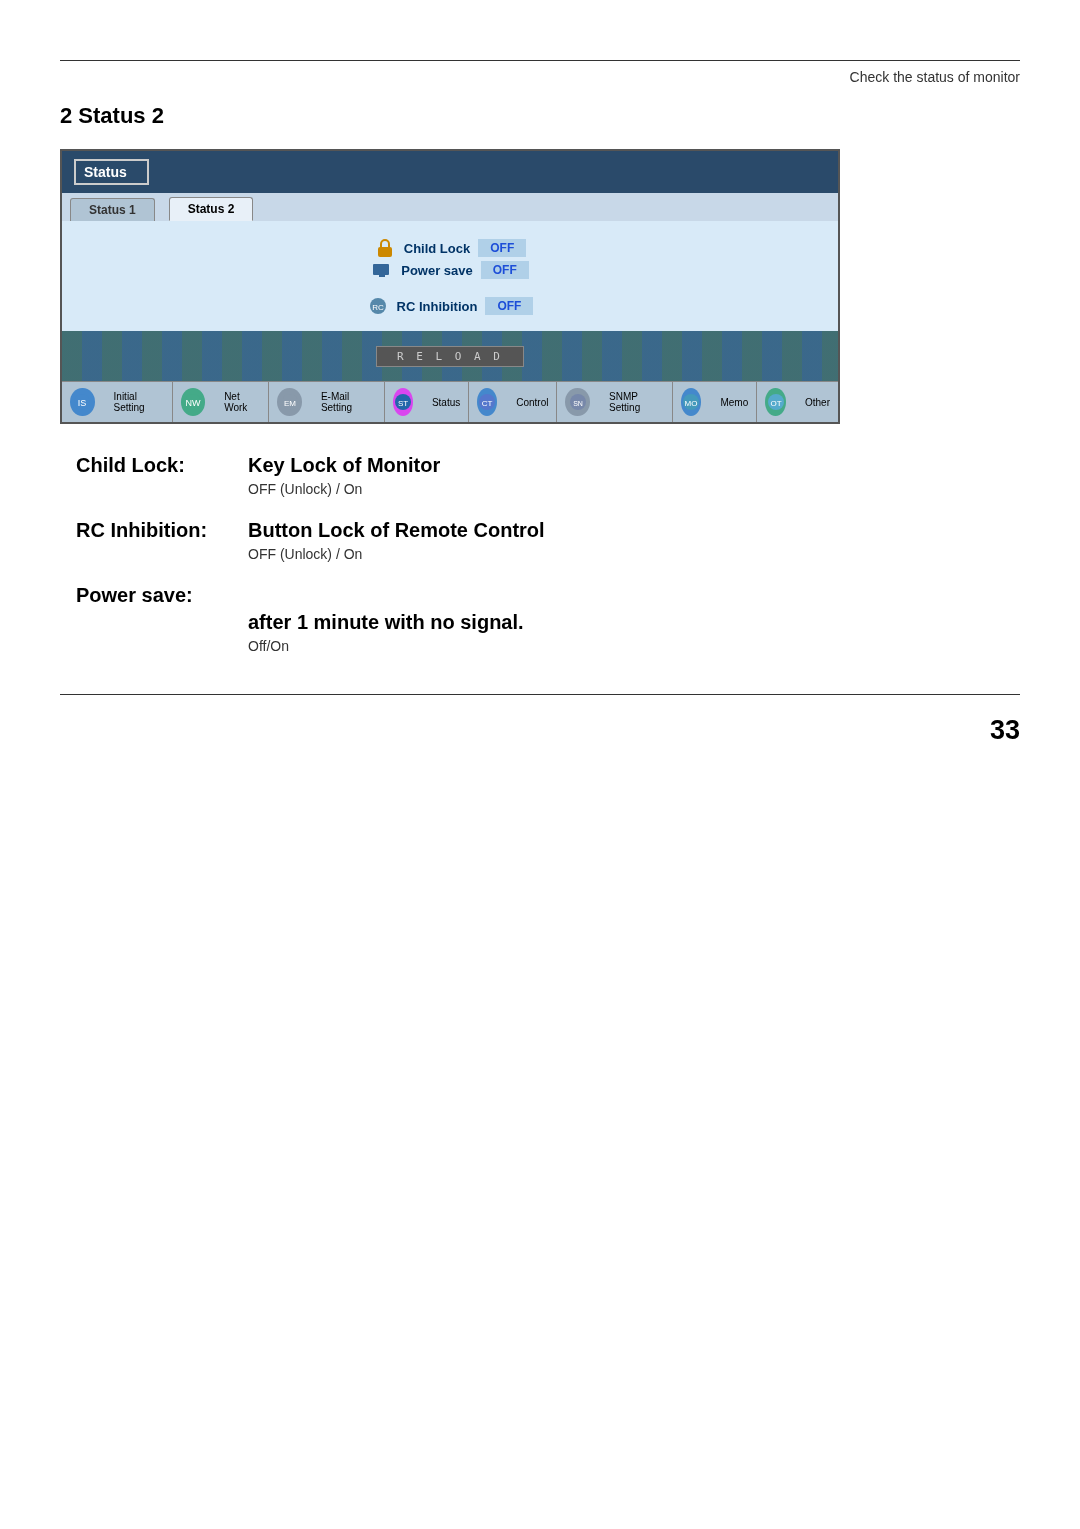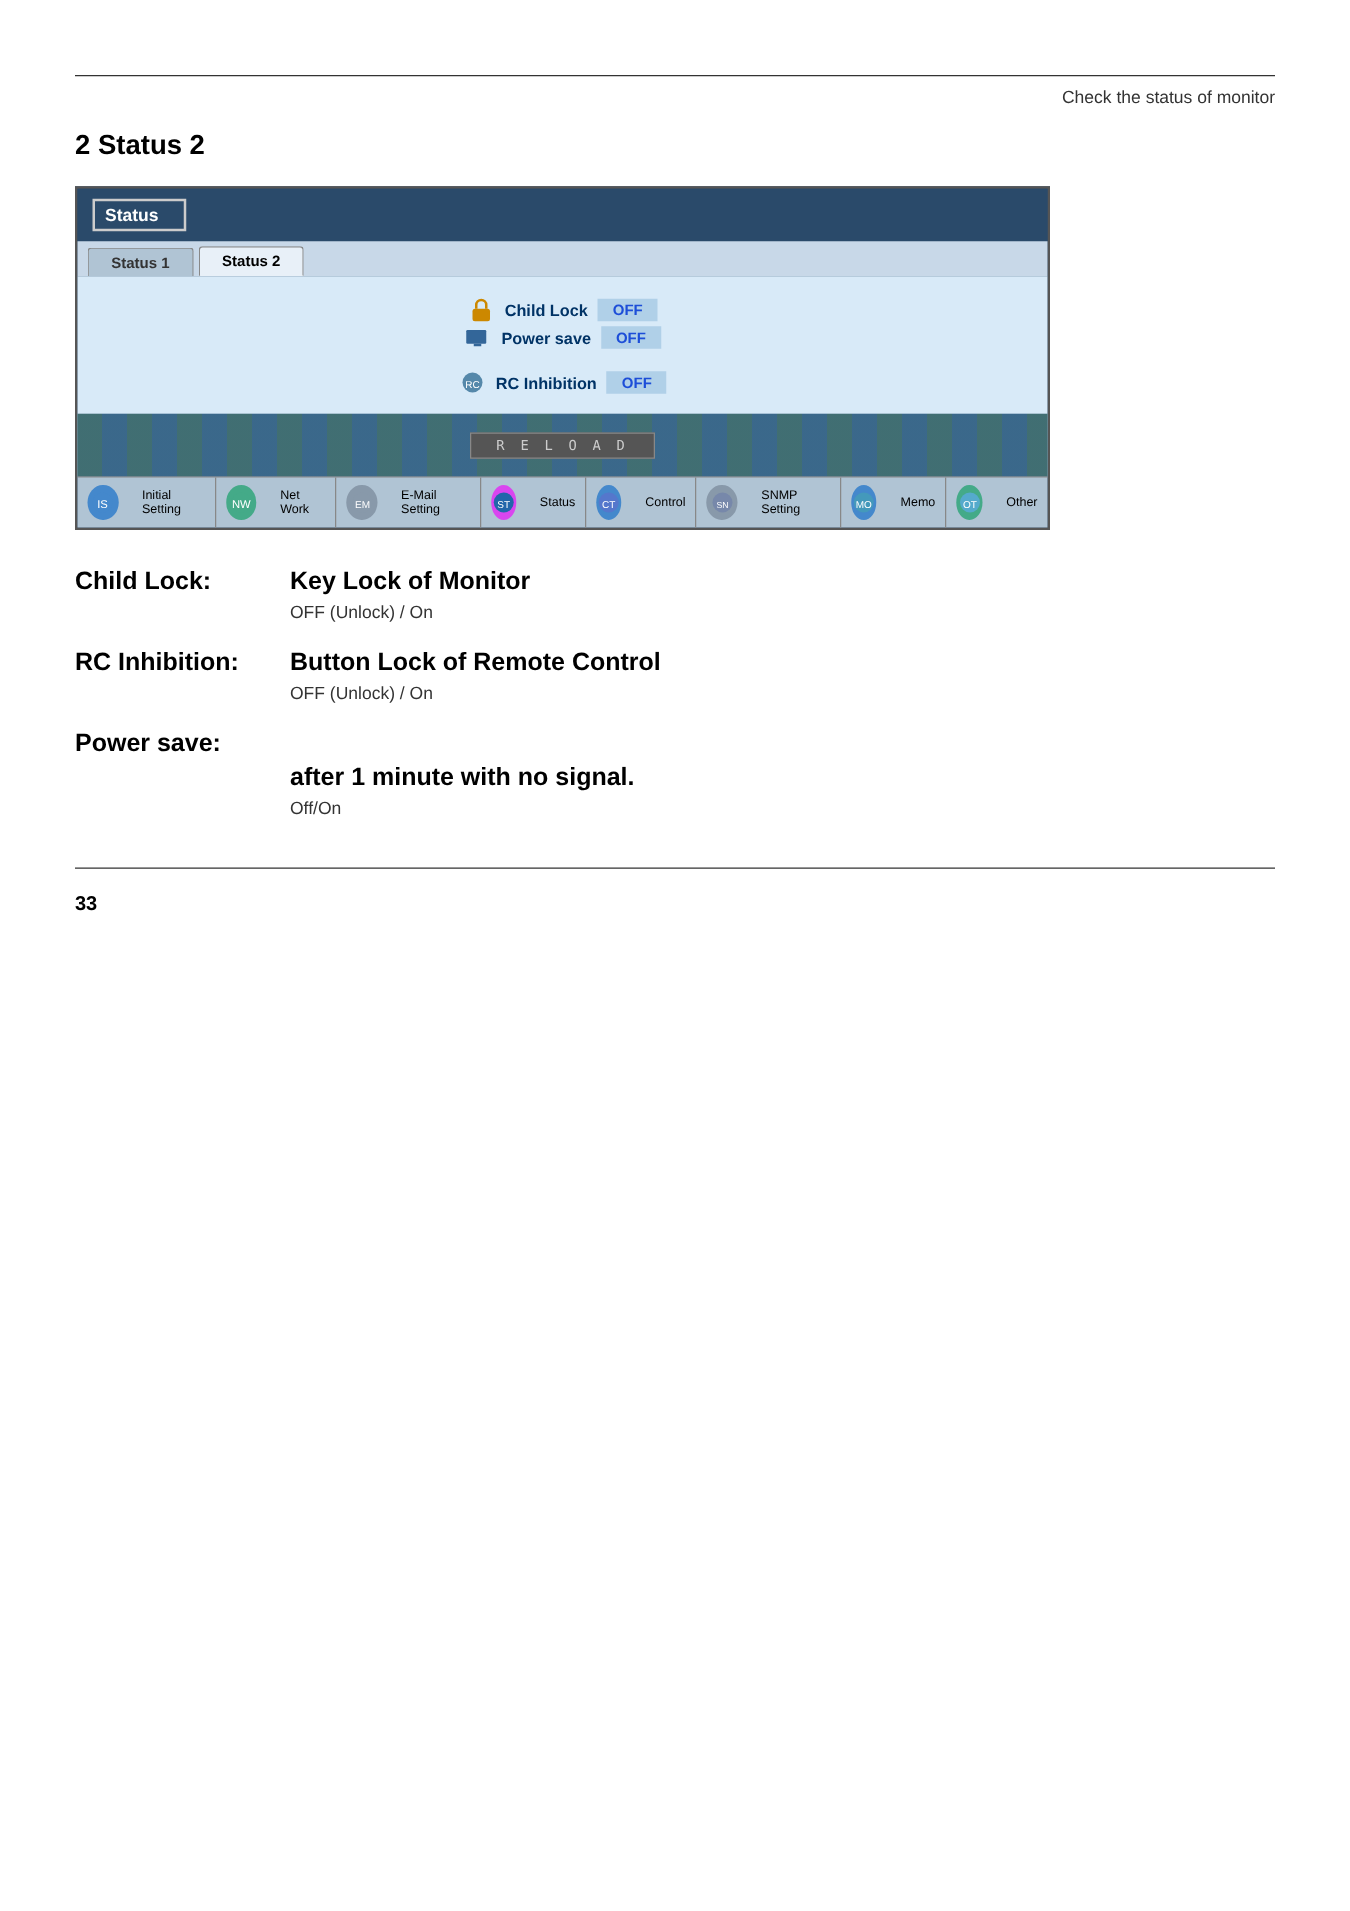--- a/index.html
+++ b/index.html
@@ -57,21 +57,21 @@
       padding: 3px 20px 3px 8px;
       background: transparent;
     }
 
     
     .tab-row {
       background: #c8d8e8;
       display: flex;
       align-items: flex-end;
       padding: 4px 8px 0 8px;
-      gap: 4px;
+      gap: 14px;
     }
     .tab {
       padding: 4px 18px;
       font-size: 12px;
       font-weight: bold;
       cursor: pointer;
       border-top-left-radius: 3px;
       border-top-right-radius: 3px;
       border: 1px solid #888;
       border-bottom: none;
@@ -192,20 +192,21 @@
     .nav-icon-gray { background: #8899aa; }
     .nav-icon-active { background: #d946ef; }
 
     
     .content-section {
       margin: 30px 60px;
     }
 
     .entry-block {
       margin-bottom: 22px;
+      margin-left: 16px;
     }
 
     .entry-title-row {
       display: flex;
       align-items: baseline;
       gap: 12px;
       margin-bottom: 4px;
     }
 
     .entry-key {
@@ -228,23 +229,23 @@
     }
 
     
     .bottom-rule {
       border-top: 1.5px solid #333;
       margin: 40px 60px 0 60px;
     }
 
     
     .page-number {
-      text-align: left;
+      text-align: right;
       padding: 20px 60px;
-      font-size: 16px;
+      font-size: 27px;
       font-weight: bold;
     }
   </style>
 </head>
 <body>
 
 <div class="top-rule"></div>
 <div class="header-right">Check the status of monitor</div>
 
 <div class="section-heading">2 Status 2</div>

